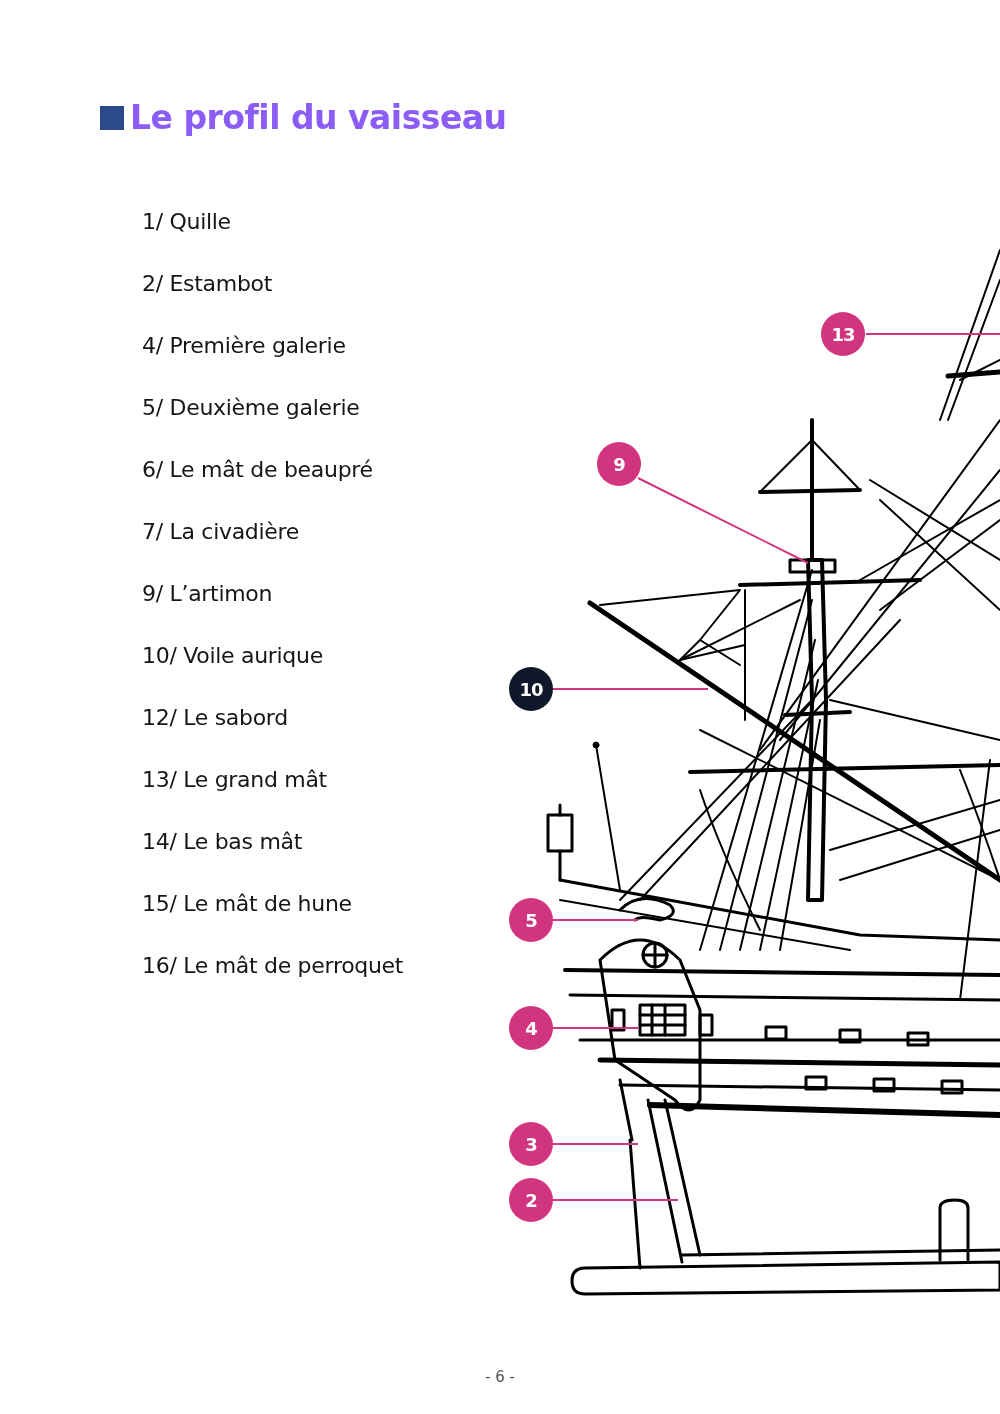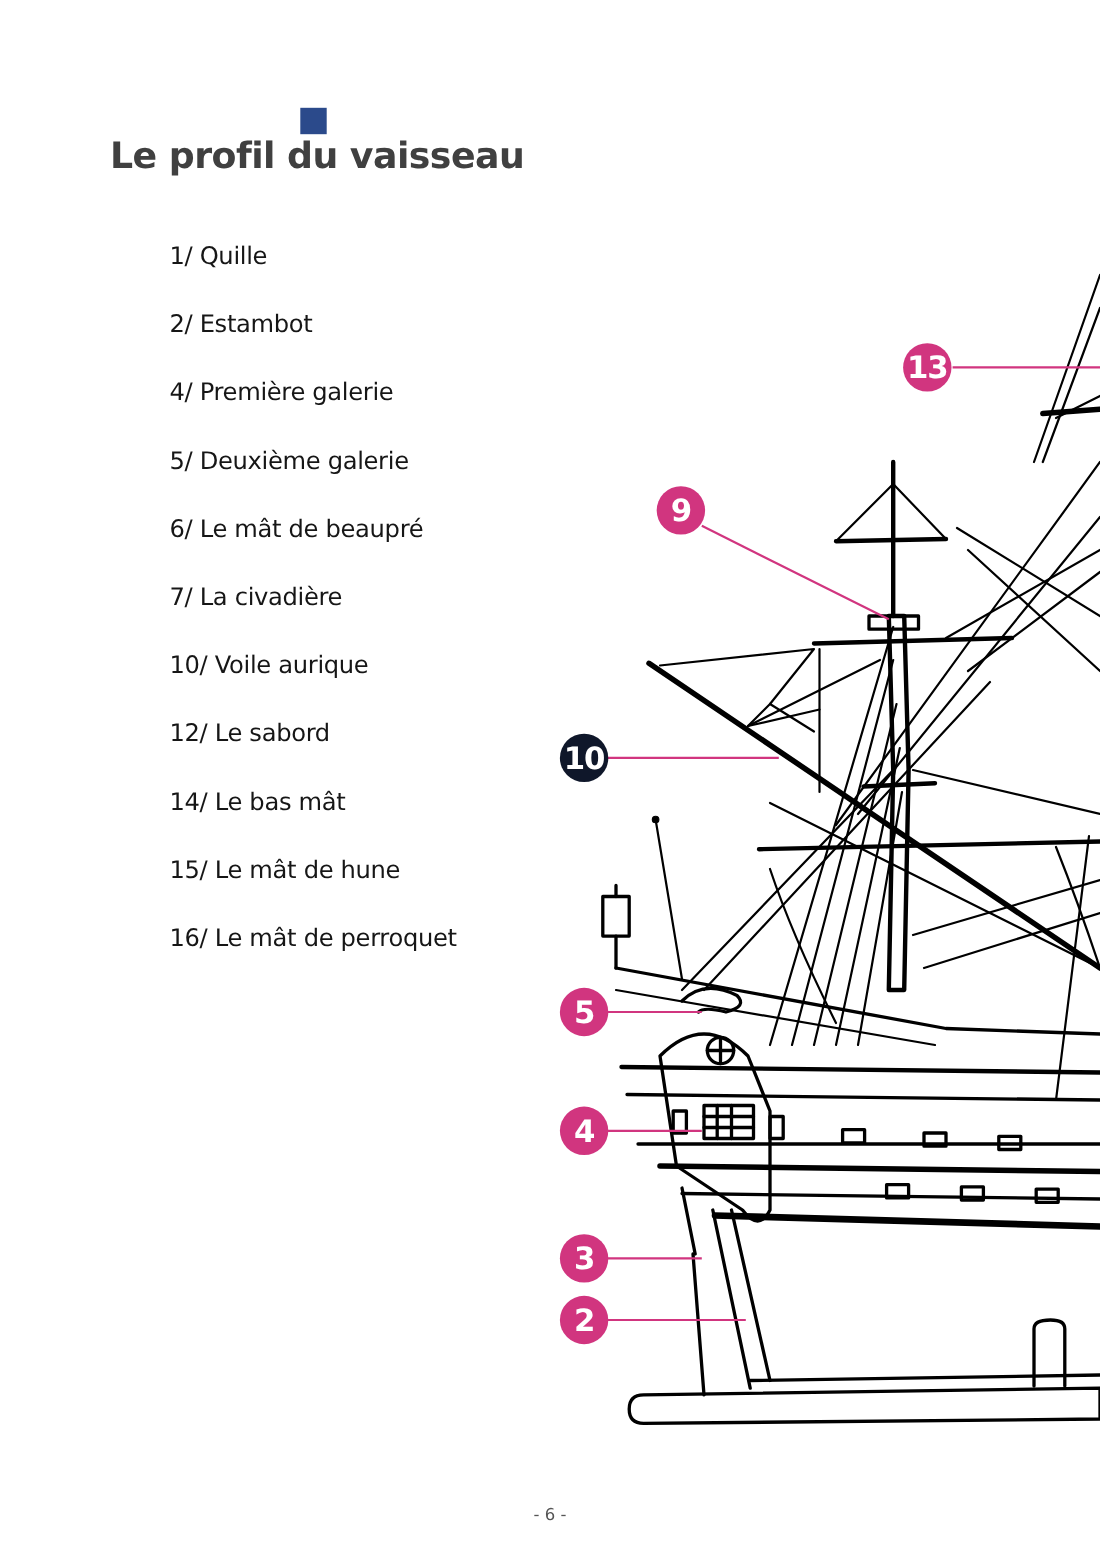--- a/index.html
+++ b/index.html
@@ -1,48 +1,50 @@
 <!DOCTYPE html>
 <html><head>
   <meta charset="utf-8">
   <style>
     html, body { margin: 0; padding: 0; background: #ffffff; }
     body { width: 1000px; height: 1414px; position: relative; overflow: hidden;
            font-family: "DejaVu Sans", sans-serif; color: #111; }
     .title { position: absolute; left: 100px; top: 98px; display: flex; align-items: center;
-             font-family: "DejaVu Sans", sans-serif; font-weight: bold; font-size: 33px; color: #404040;
-             letter-spacing: -0.5px; flex-direction: column; }
+             font-family: "DejaVu Sans", sans-serif; font-weight: bold; font-size: 33px; color: #8b5cf6;
+             letter-spacing: -0.5px; }
     .title .sq { width: 24px; height: 24px; background: #2b4a8b; margin-right: 6px; display: inline-block; }
-    .legend { position: absolute; left: 138px; top: 200px; margin: 16px; padding: 0; list-style: none; }
+    .legend { position: absolute; left: 138px; top: 200px; margin: 4px; padding: 0; list-style: none; }
     .legend li { height: 62px; font-size: 22px; line-height: 36px; color: #161616; white-space: nowrap;
                  font-family: "DejaVu Sans", sans-serif; letter-spacing: -0.3px; }
     svg.ship { position: absolute; left: 0; top: 0; }
     .marker { position: absolute; width: 44px; height: 44px; border-radius: 50%; color: #fff;
-              font-family: "DejaVu Sans", sans-serif; font-weight: bold; font-size: 28px;
+              font-family: "DejaVu Sans", sans-serif; font-weight: bold; font-size: 18px;
               display: flex; align-items: center; justify-content: center; letter-spacing: -1px; }
     .page-num { position: absolute; top: 1368px; left: 0; width: 1000px; text-align: center;
                 font-size: 15px; color: #555; }
   </style>
 </head>
 <body>
 
 <div class="title">
   <span class="sq"></span>
   <span>Le profil du vaisseau</span>
 </div>
 
 <ul class="legend">
   <li>1/ Quille</li>
   <li>2/ Estambot</li>
   <li>4/ Première galerie</li>
   <li>5/ Deuxième galerie</li>
   <li>6/ Le mât de beaupré</li>
   <li>7/ La civadière</li>
+  <li>9/ L’artimon</li>
   <li>10/ Voile aurique</li>
   <li>12/ Le sabord</li>
+  <li>13/ Le grand mât</li>
   <li>14/ Le bas mât</li>
   <li>15/ Le mât de hune</li>
   <li>16/ Le mât de perroquet</li>
 </ul>
 
 <svg class="ship" width="1000" height="1414" viewBox="0 0 1000 1414" fill="none" stroke="#000" stroke-linecap="round" stroke-linejoin="round">
   <g>
     <path d="M585 1268 L1000 1262 L1000 1290 L585 1294 Q572 1294 572 1281 Q572 1268 585 1268 Z" stroke-width="3"></path>
     <path d="M940 1260 L940 1208 Q940 1200 955 1200 Q968 1200 968 1208 L968 1260" stroke-width="3"></path>
   </g>

